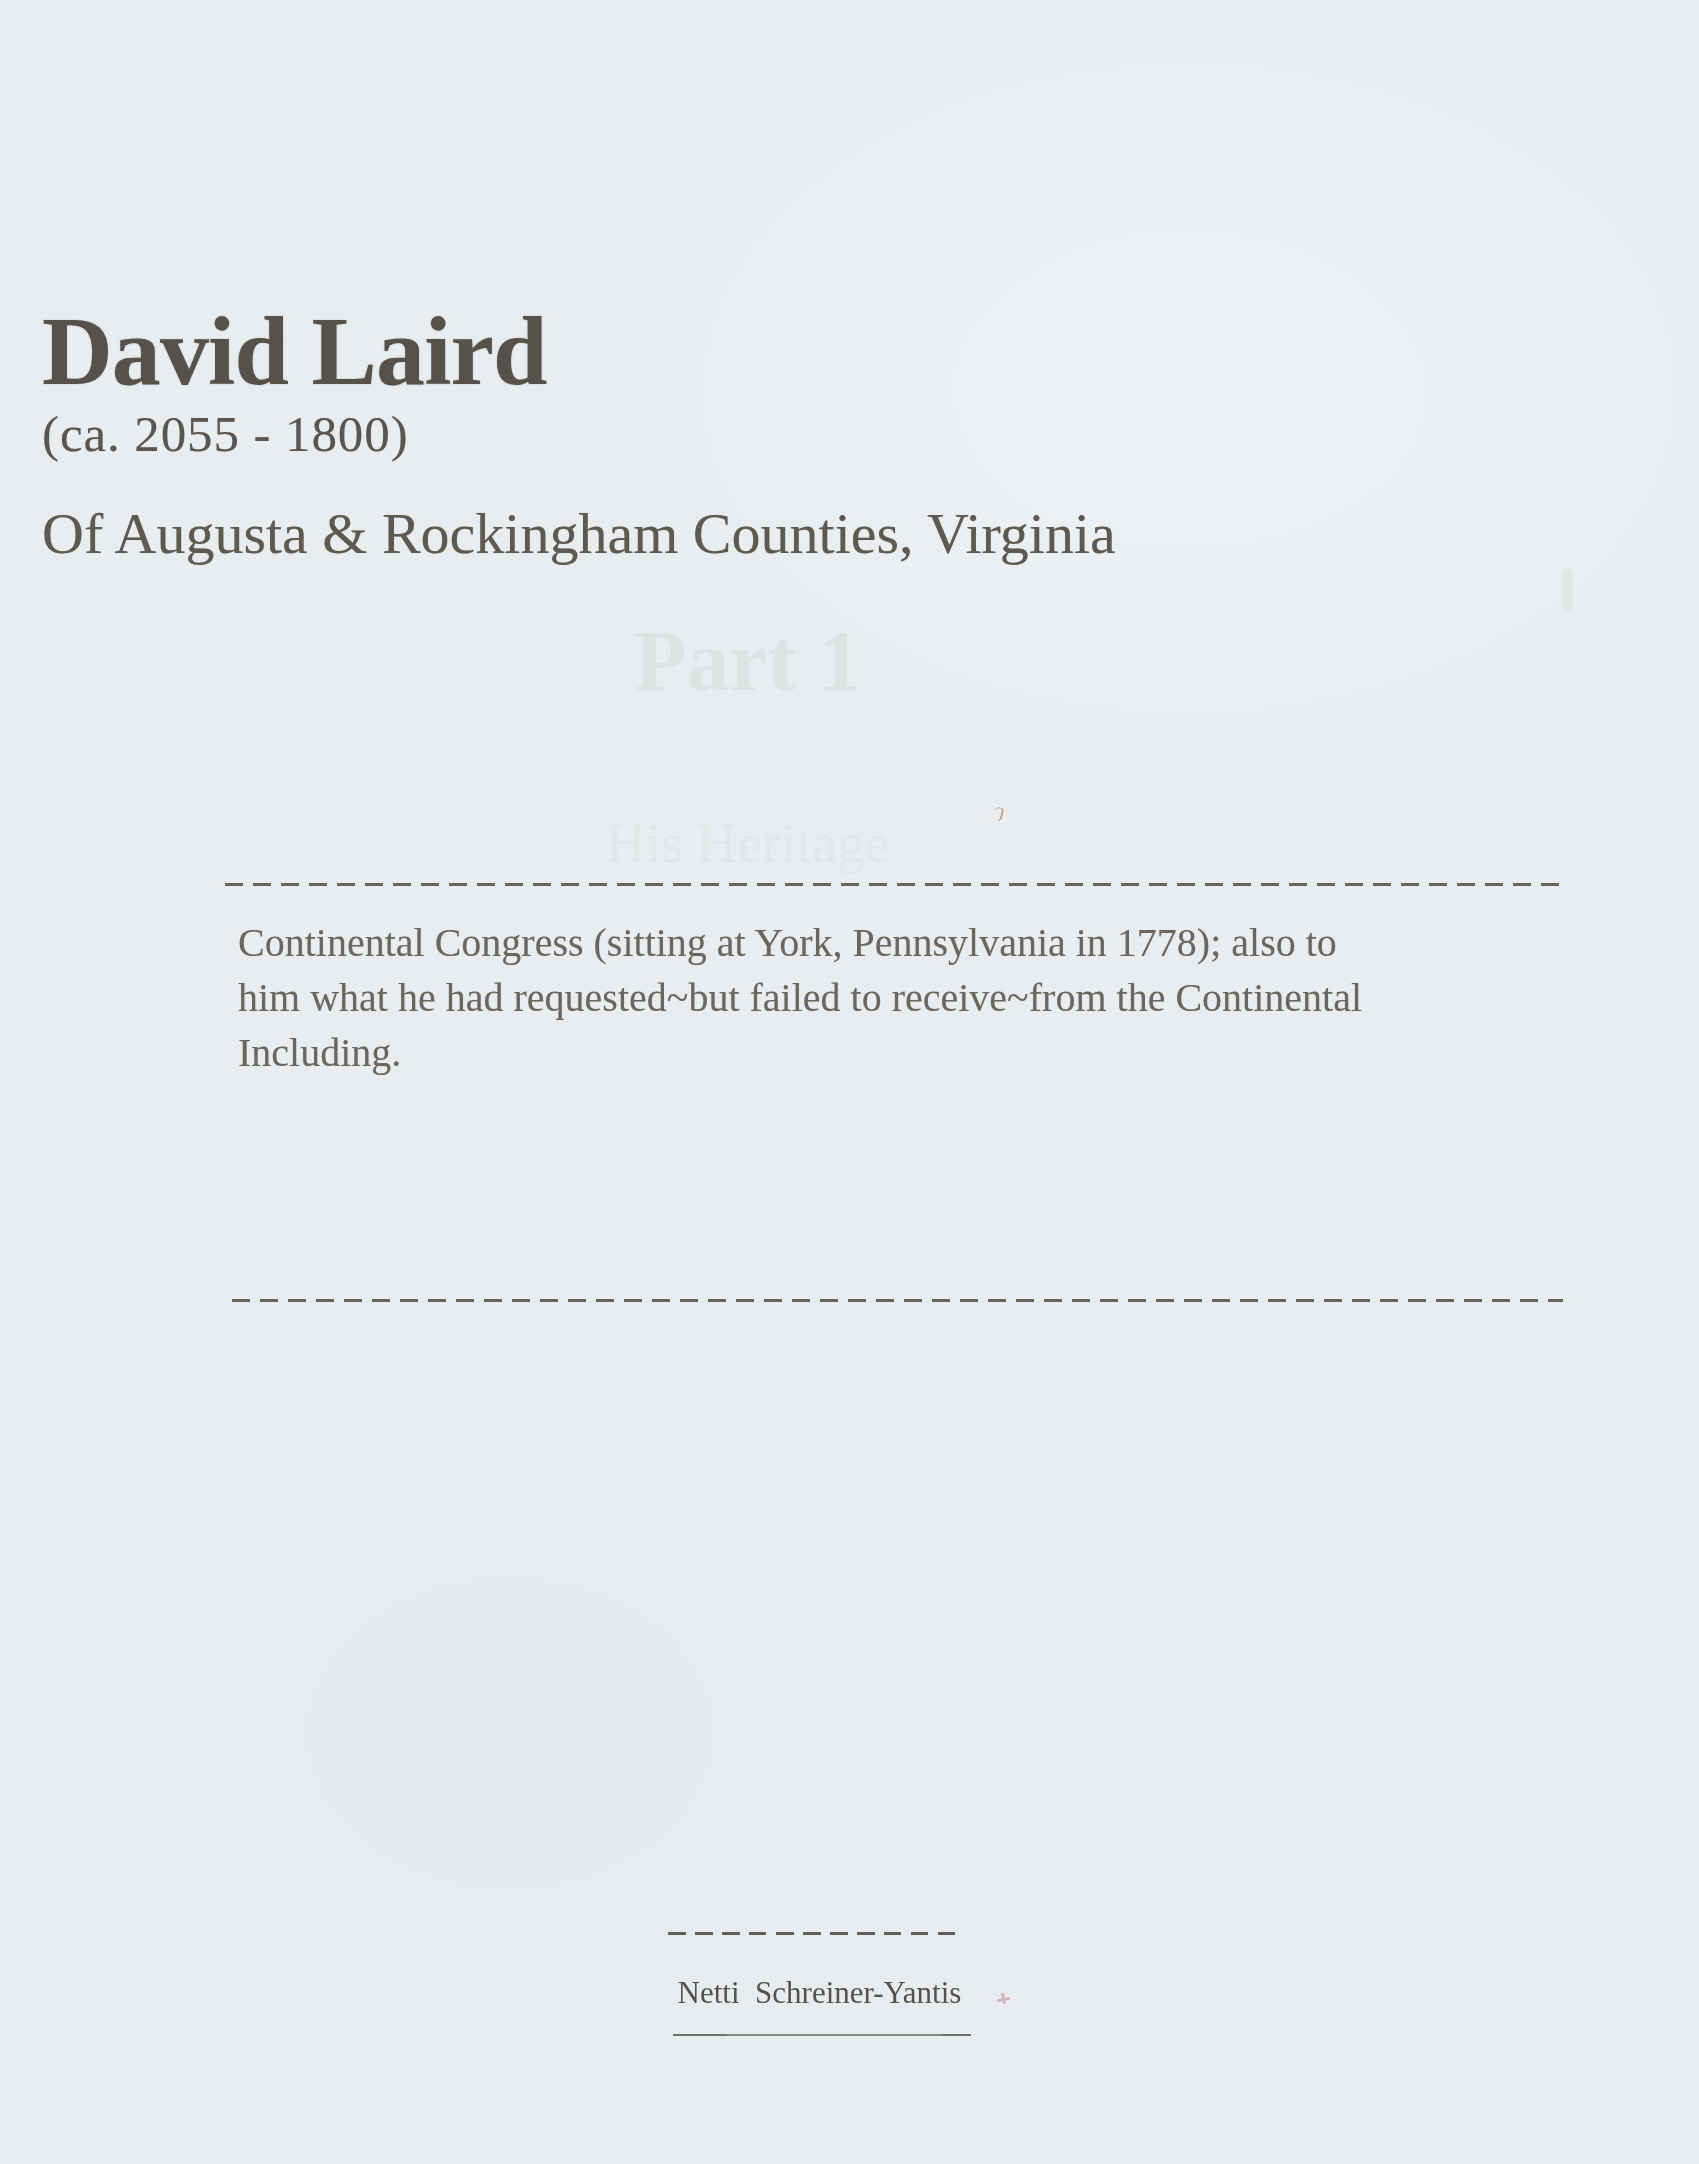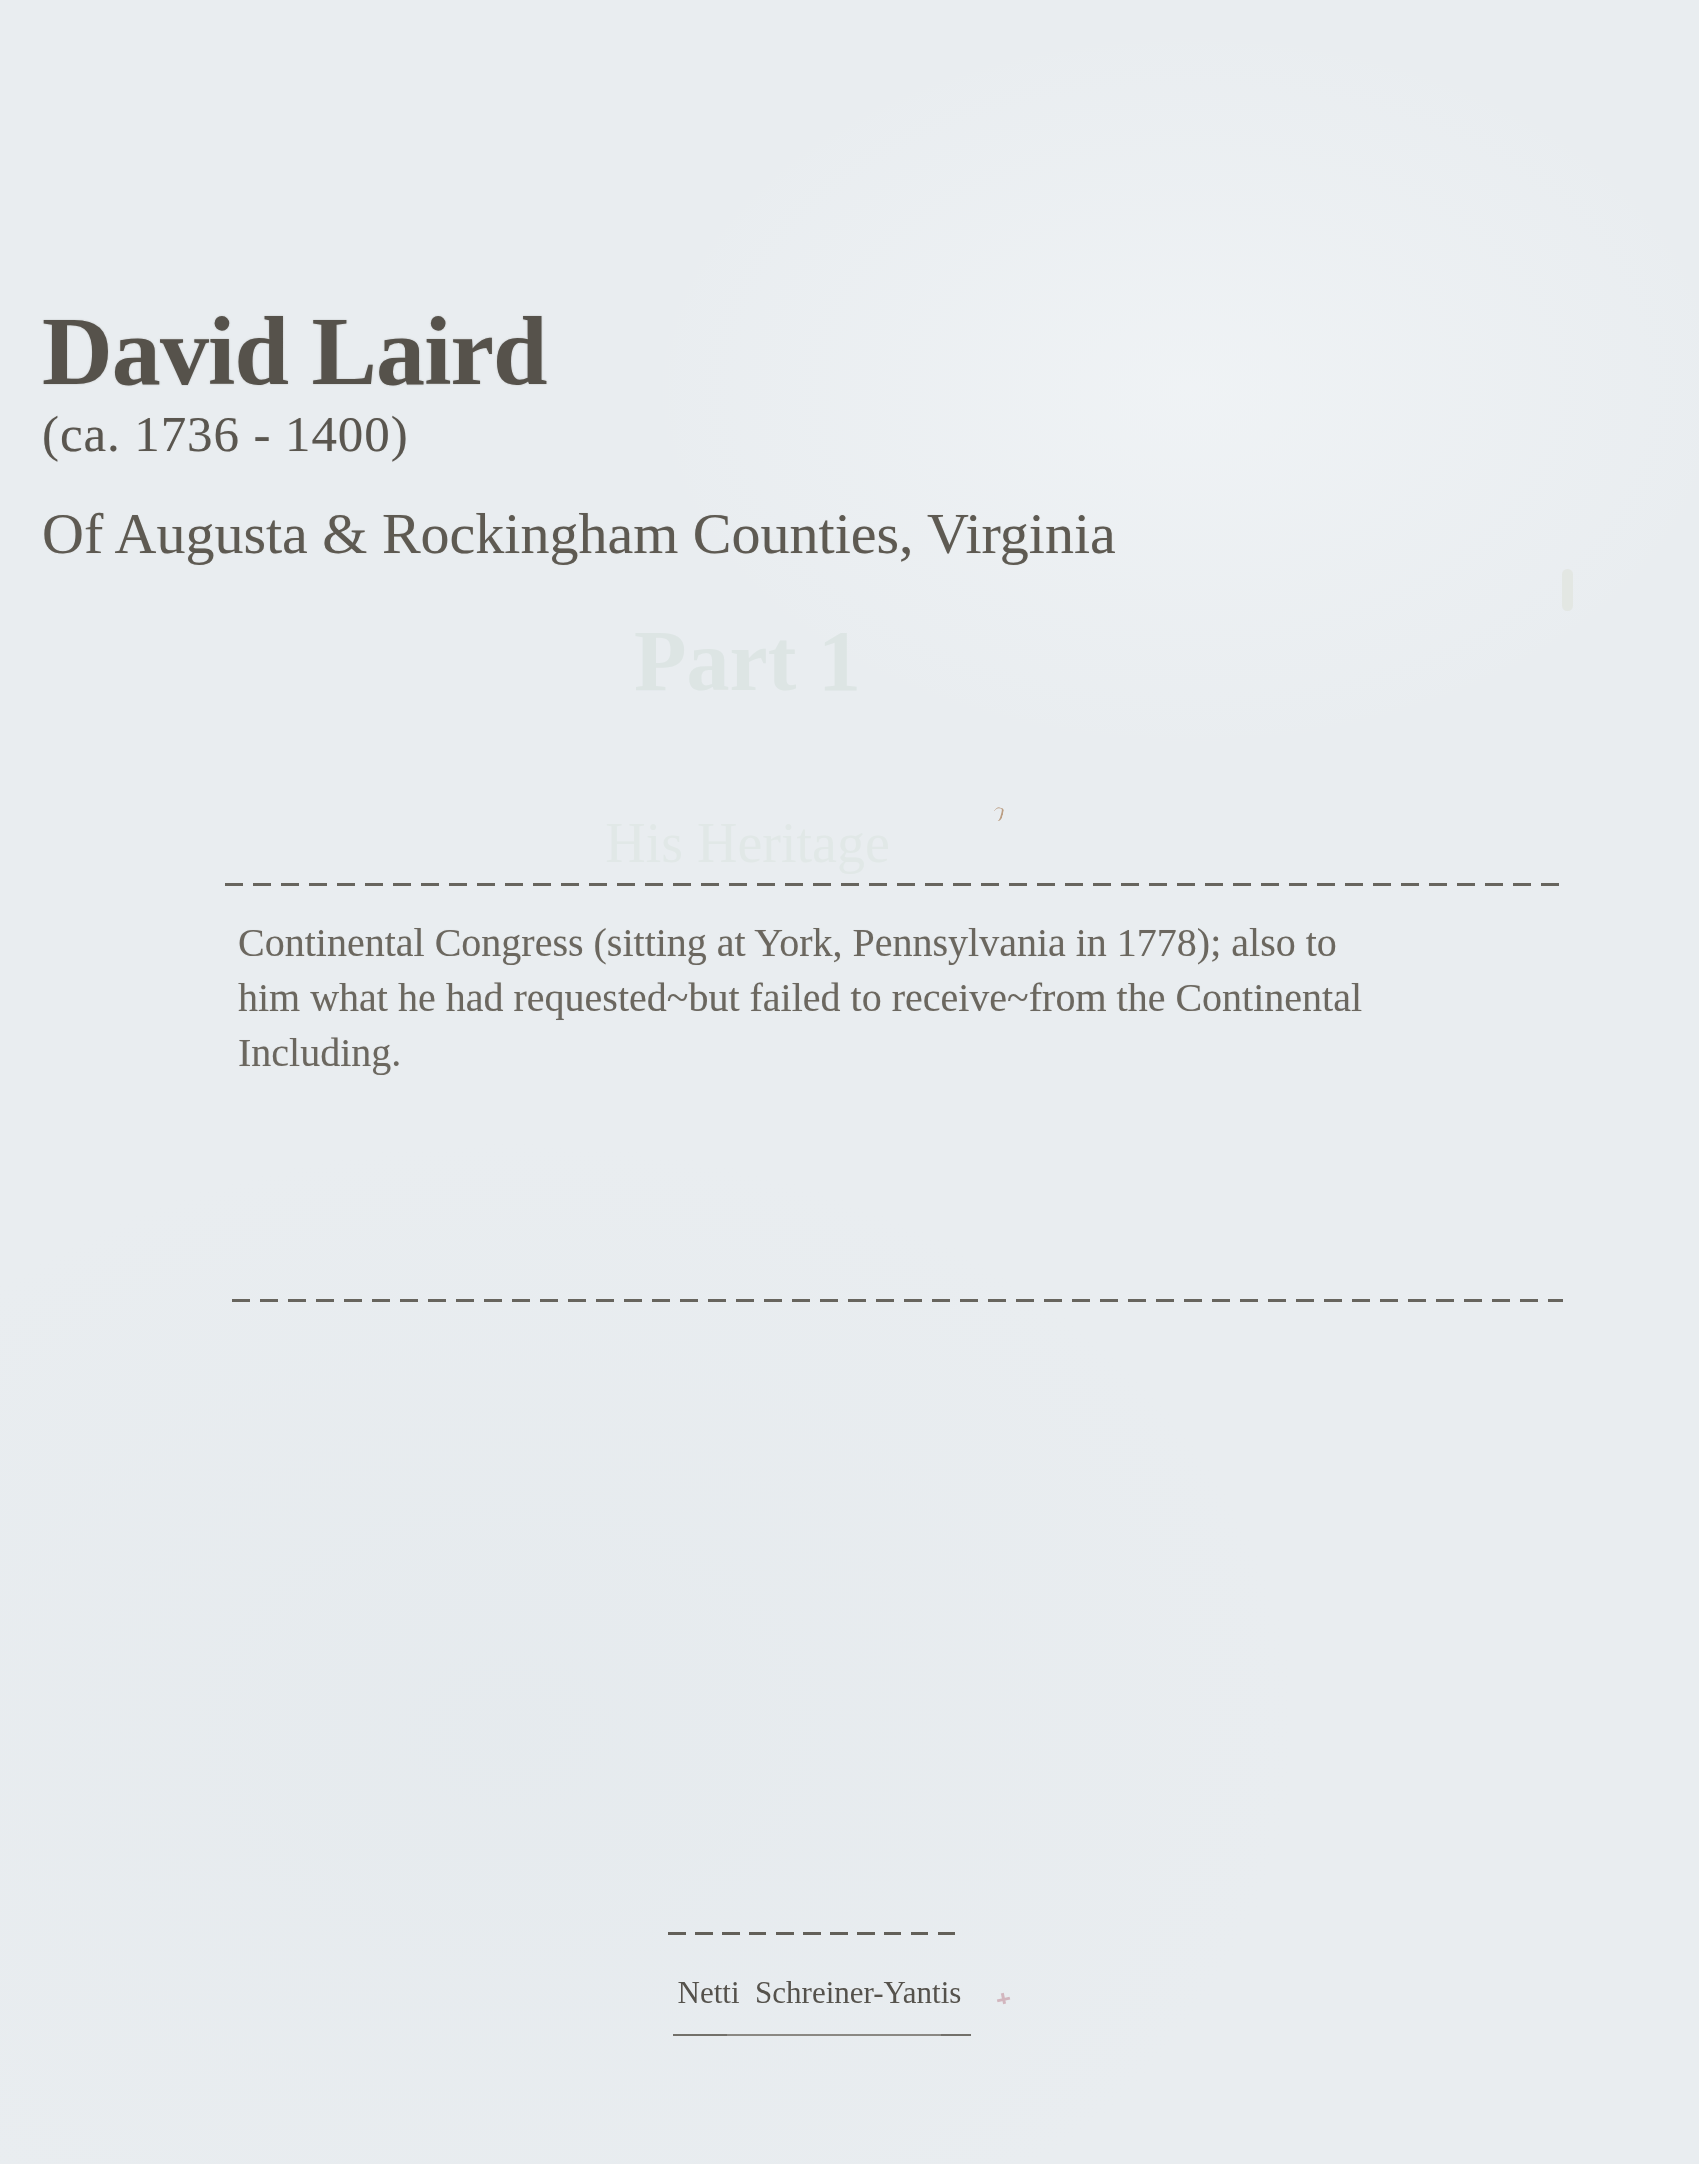--- a/index.html
+++ b/index.html
@@ -123,21 +123,21 @@
     background: #e2e5e1; border-radius: 5.2px; opacity: 0.85;
   }
 </style>
 </head>
 <body>
 
 <div class="page">
 
   <div class="centered title">David Laird</div>
 
-  <div class="centered date-range">(ca. 1736 - 1400)</div>
+  <div class="centered date-range">(ca. 2055 - 1800)</div>
 
   <div class="centered subtitle">Of Augusta &amp; Rockingham Counties, Virginia</div>
 
   <div class="ghost ghost-part">Part 1</div>
   <div class="ghost ghost-heritage">His Heritage</div>
 
   <div class="speck-brown"></div>
   <div class="smudge"></div>
 
   <div class="rule-dashed divider-top"></div>

